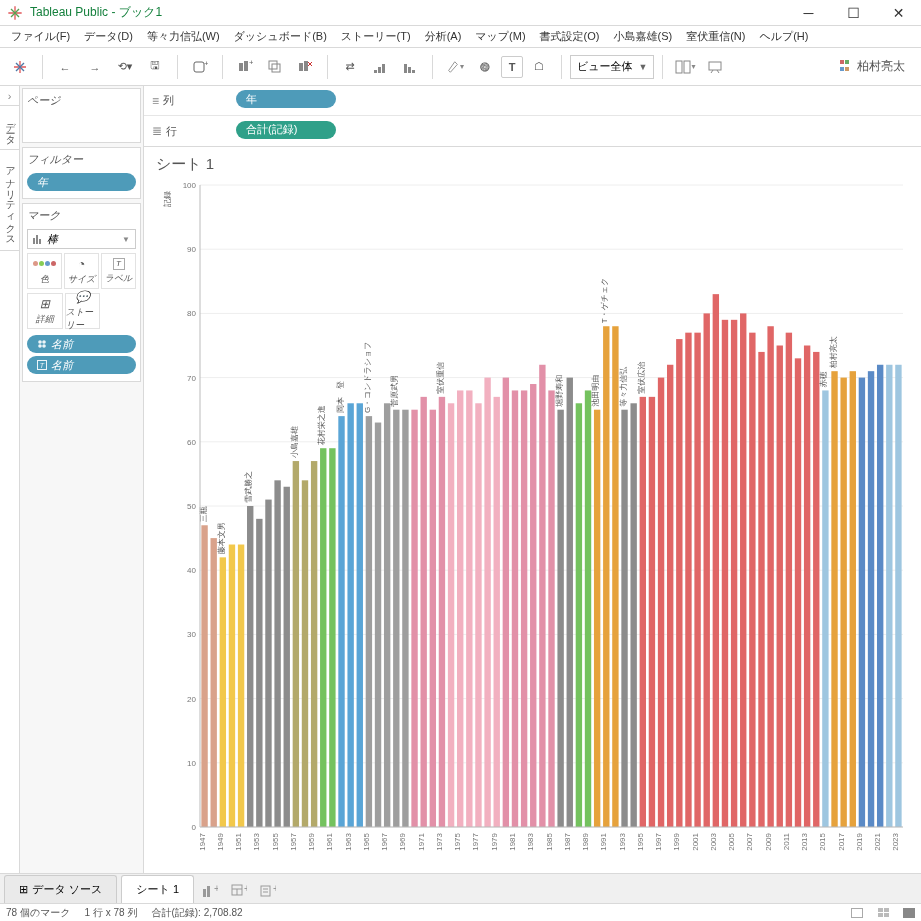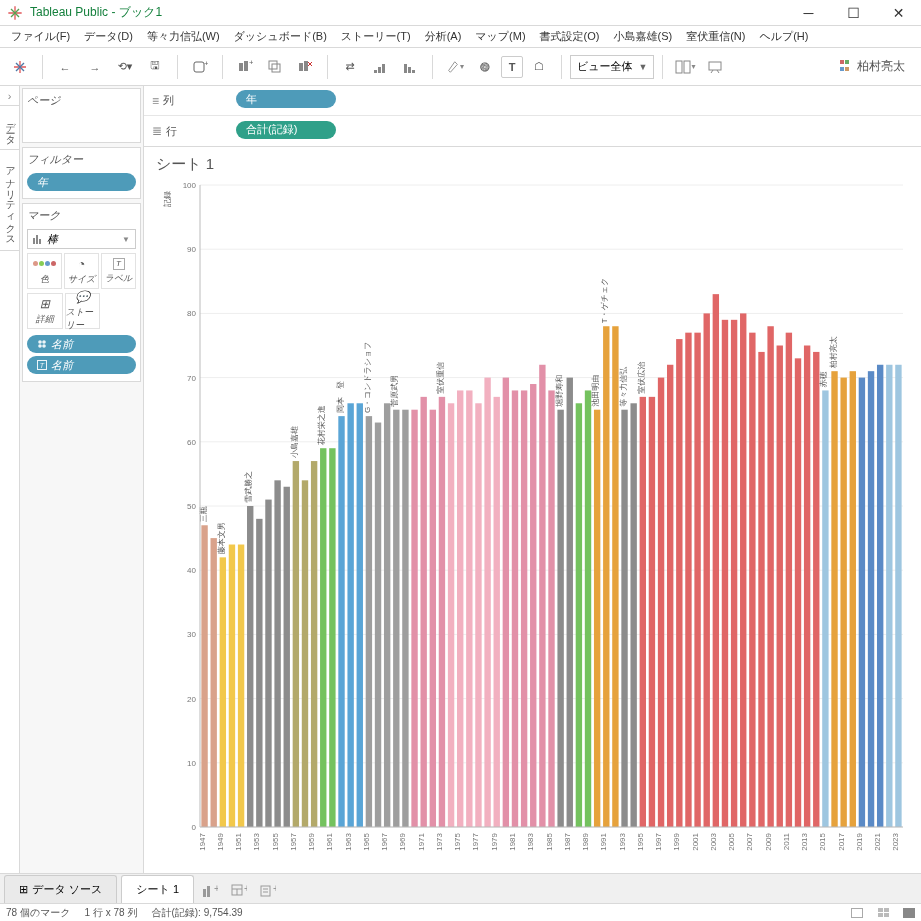--- a/index.html
+++ b/index.html
@@ -522,21 +522,21 @@
         <line x1="3" y1="5" x2="8" y2="5" stroke="#999"></line>
         <line x1="3" y1="8" x2="8" y2="8" stroke="#999"></line>
         <text x="13" y="8" font-size="10" fill="#999">+</text>
       </svg>
     </div>
 </div>
 
 <div class="statusbar">
   <span>78 個のマーク</span>
   <span>1 行 x  78 列</span>
-  <span>合計(記録): 9,754.39</span>
+  <span>合計(記録): 2,708.82</span>
   <div class="spacer"></div>
   <div style="width:12px;height:10px;border:1px solid #aaa;"></div>
   <div style="width:12px;height:10px;display:flex;flex-wrap:wrap;">
       <span style="width:5px;height:4px;background:#bbb;margin:0.5px"></span>
       <span style="width:5px;height:4px;background:#bbb;margin:0.5px"></span>
       <span style="width:5px;height:4px;background:#bbb;margin:0.5px"></span>
       <span style="width:5px;height:4px;background:#bbb;margin:0.5px"></span>
     </div>
   <div style="width:12px;height:10px;background:#888;"></div>
 </div>

